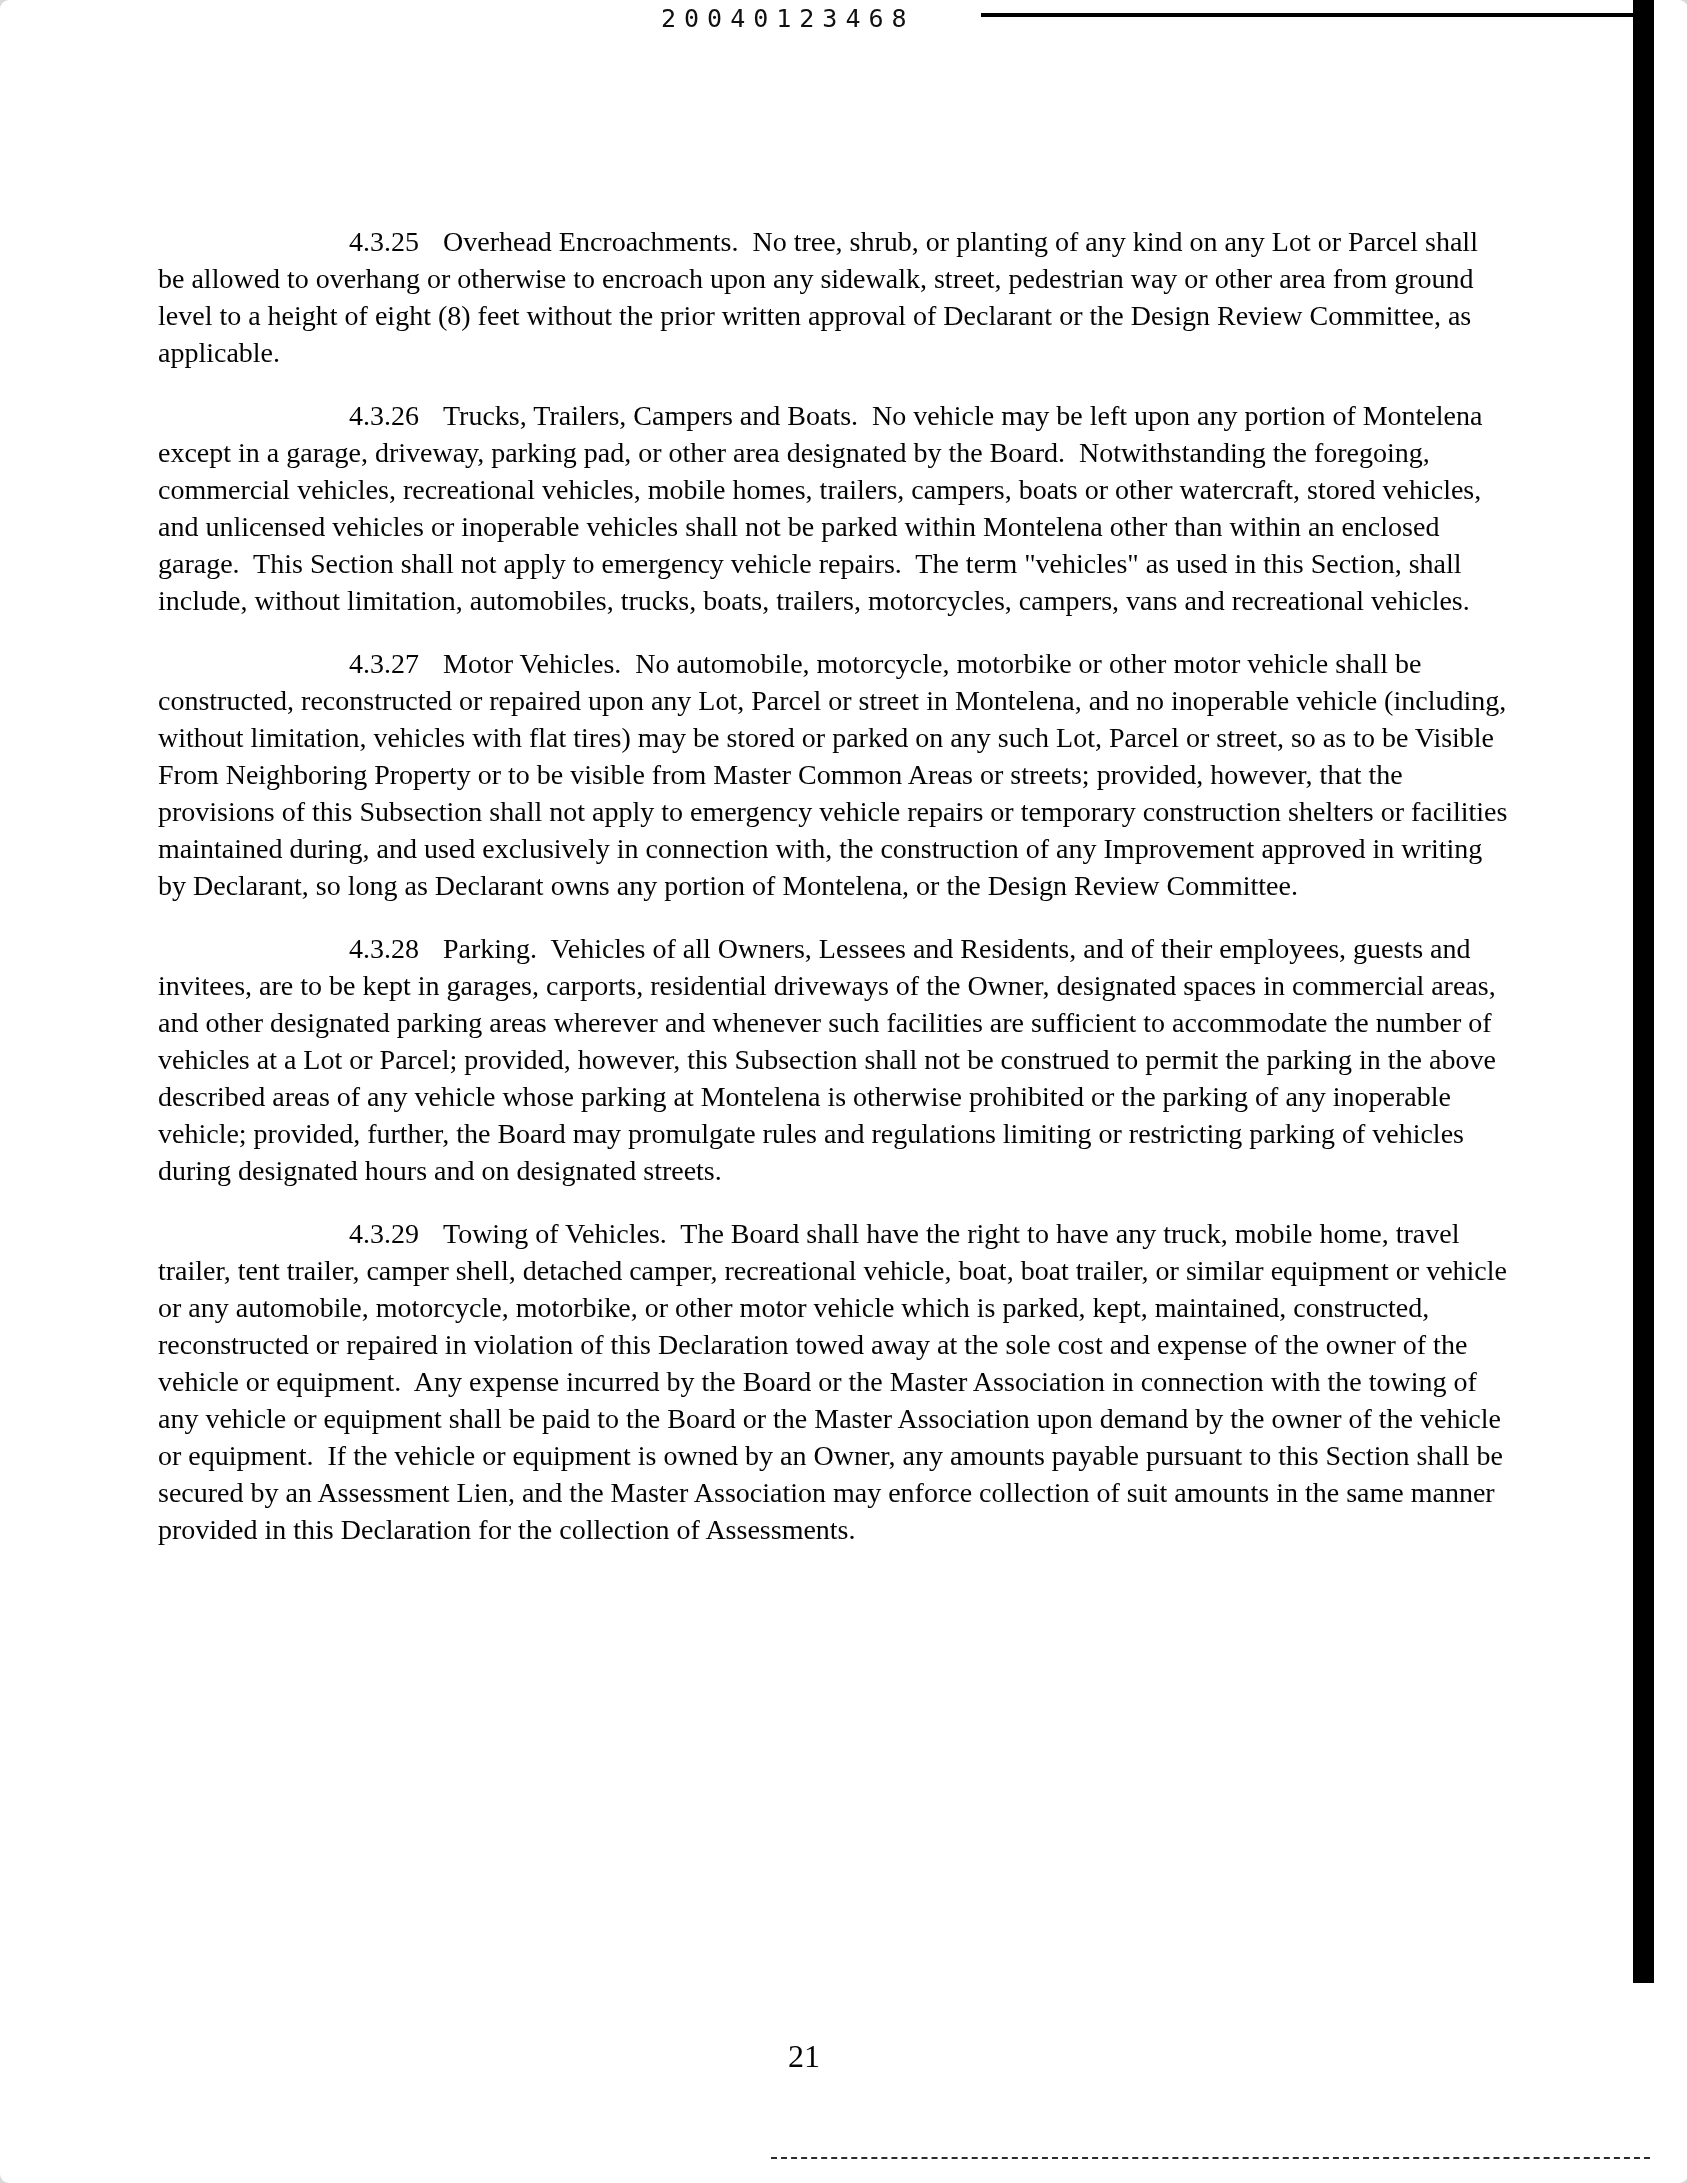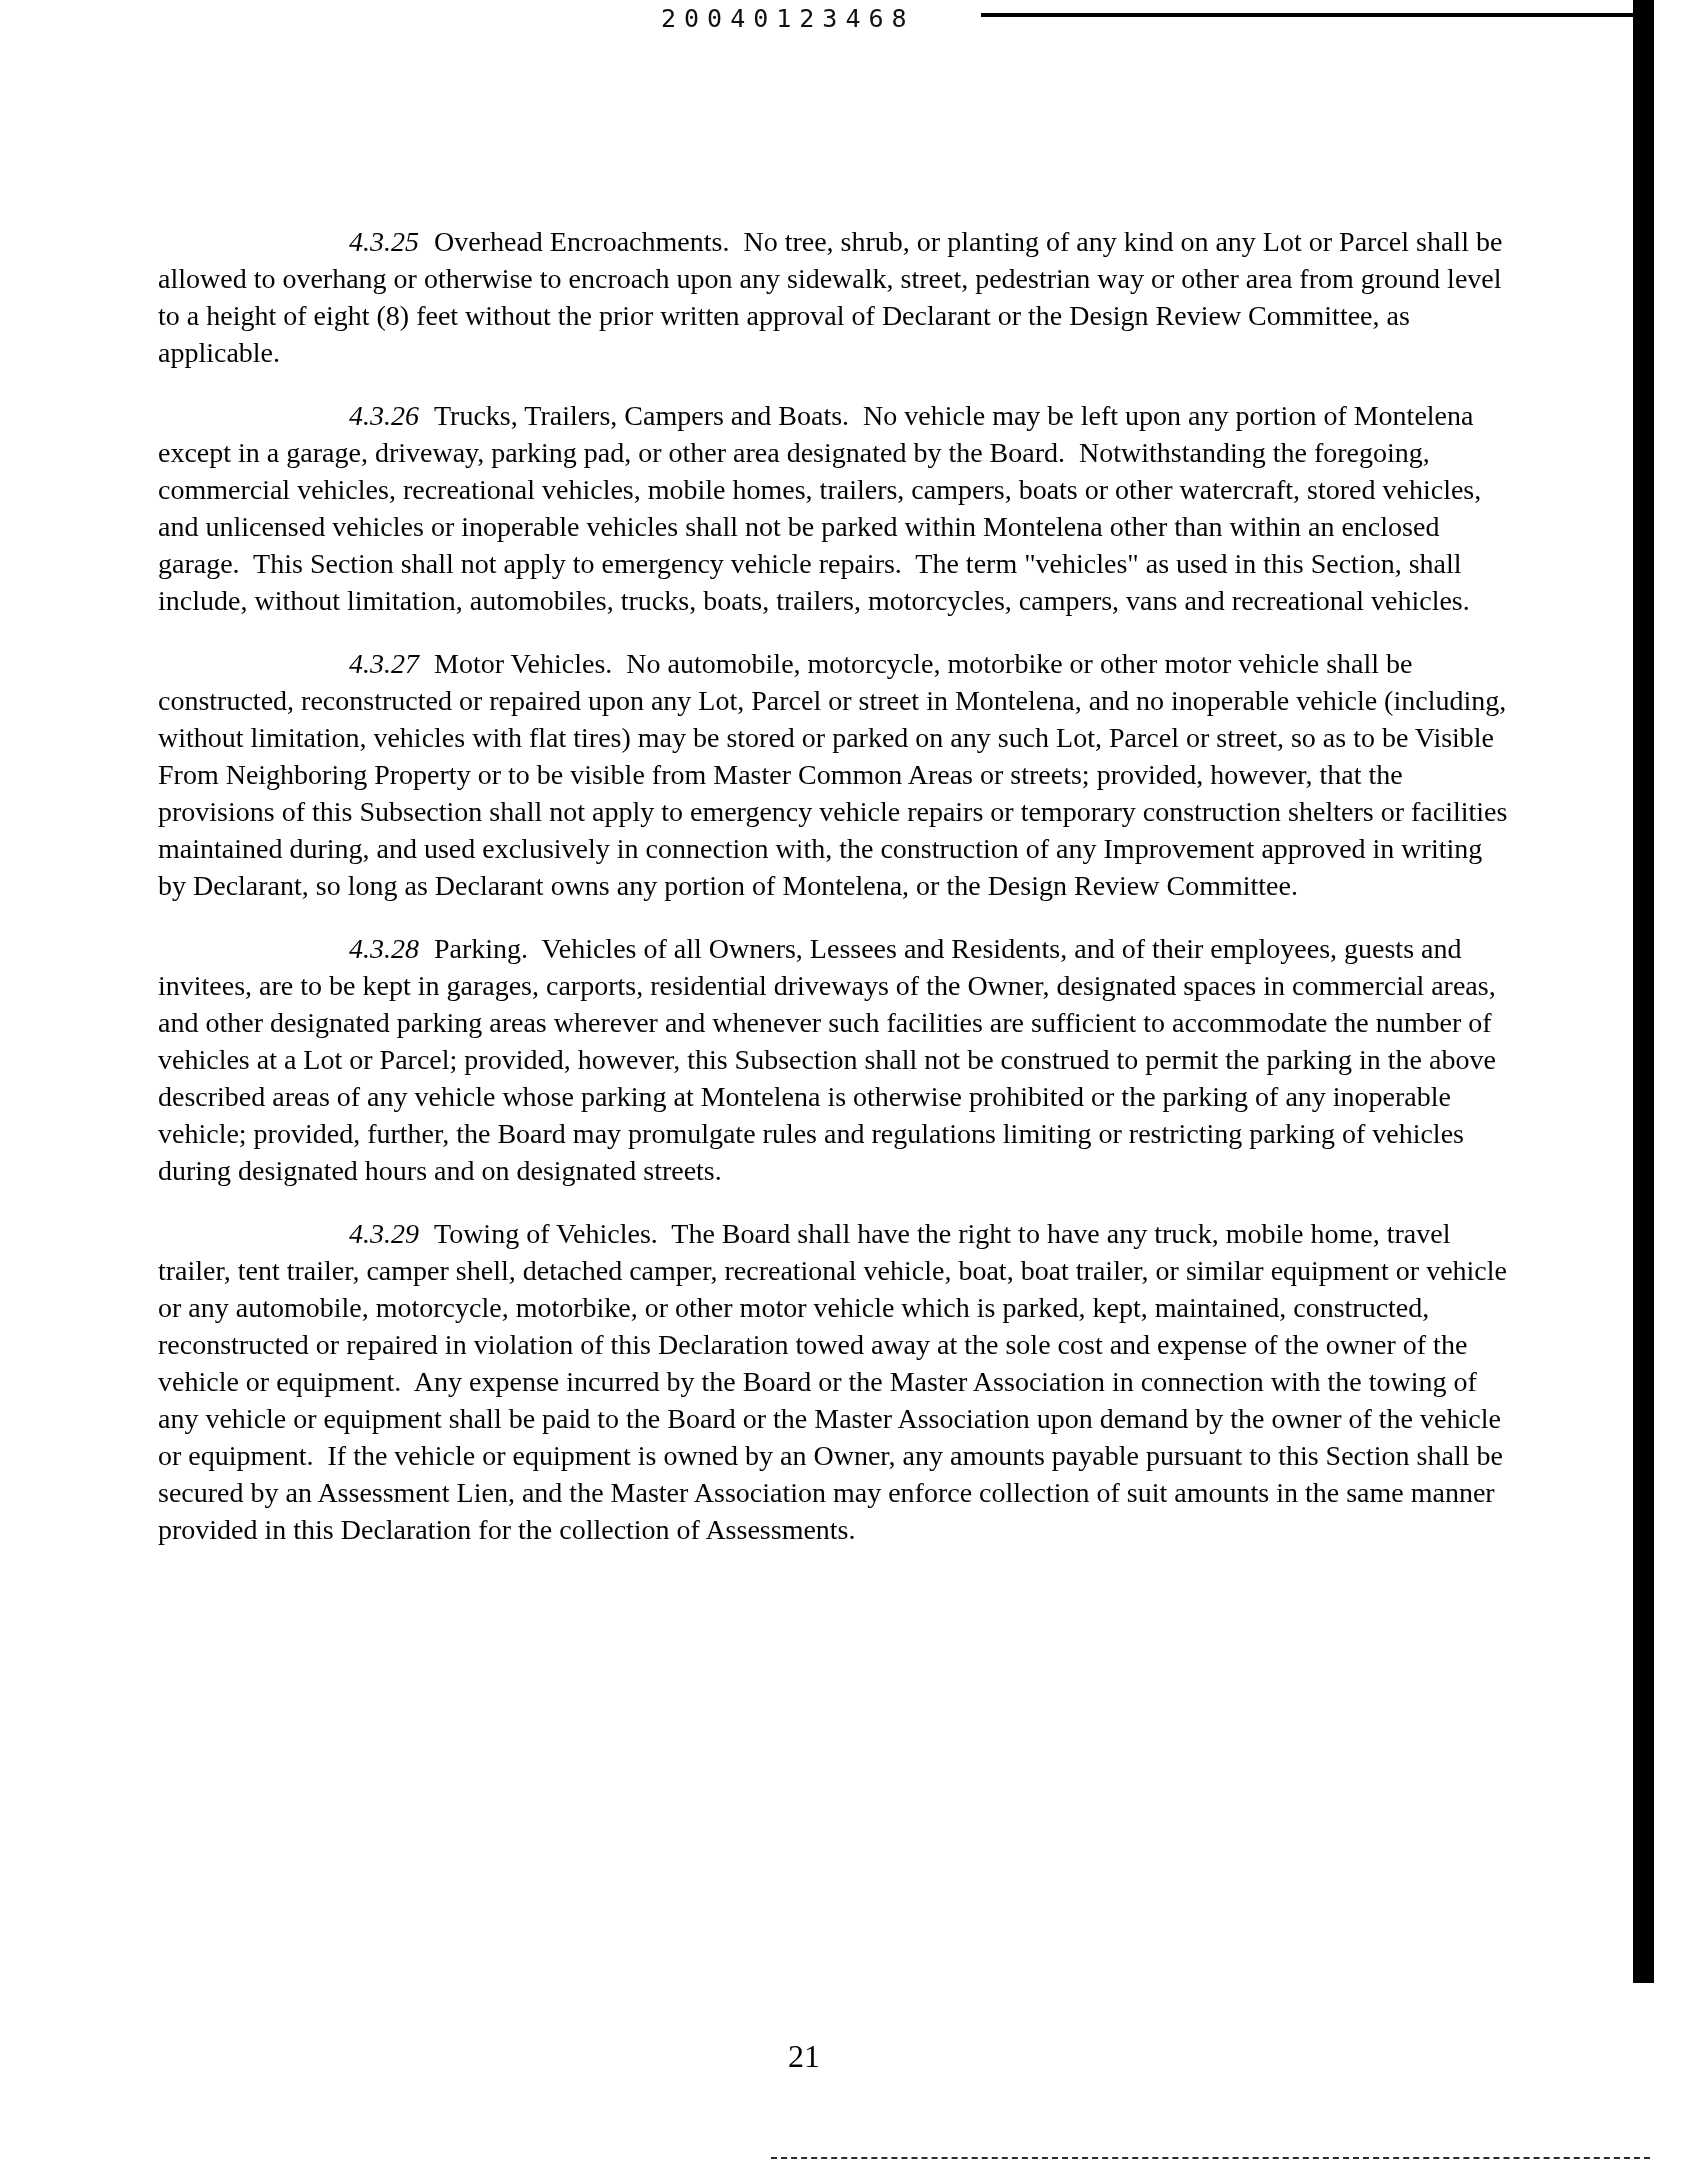--- a/index.html
+++ b/index.html
@@ -6,20 +6,21 @@
   html, body { background: #d9d9d9; }
   .page {
     position: relative;
     width: 1688px;
     height: 2183px;
     background: #ffffff;
     font-family: "Liberation Serif", serif;
     color: #040404;
     overflow: hidden;
     margin: 0 auto;
+    border-radius: 9px;
   }
   .doc-number {
     position: absolute;
     top: 4px;
     left: 661px;
     font-family: "DejaVu Sans Mono", monospace;
     font-size: 25px;
     letter-spacing: 8px;
     color: #101010;
     white-space: nowrap;
@@ -47,21 +48,21 @@
     width: 1353px;
     font-size: 28px;
     line-height: 37px;
     text-align: left;
   }
   .para {
     white-space: pre-wrap;
     text-indent: 191px;
   }
   .para + .para { margin-top: 26px; }
-  .sec-num { margin-right: 15px; font-style: italic; }
+  .sec-num { margin-right: 24px; }
   .sec-title {
     text-decoration-thickness: 2px;
     text-underline-offset: 4px;
   }
   .page-number {
     position: absolute;
     top: 2038px;
     left: 788px;
     font-size: 32px;
     color: #040404;

